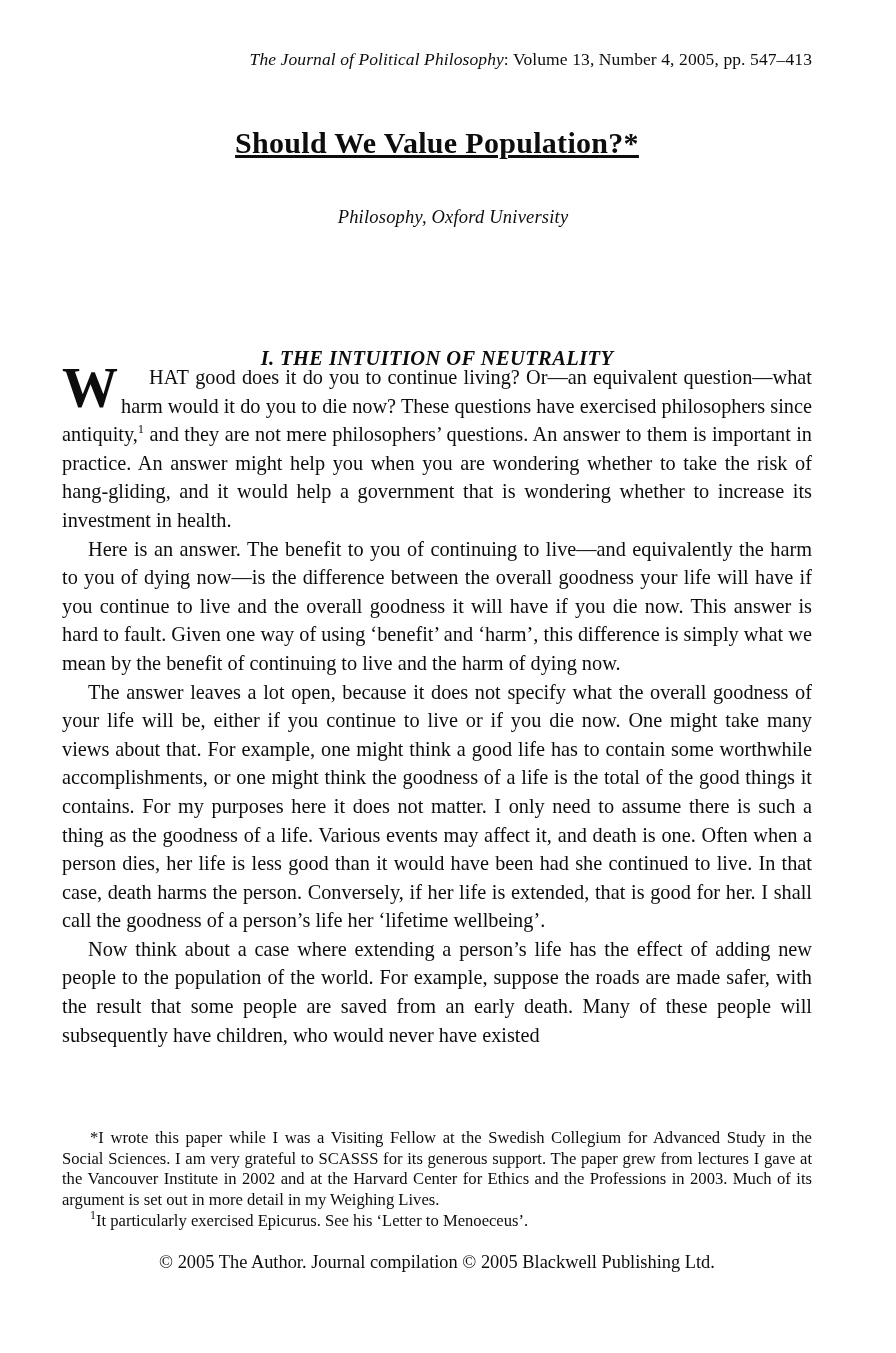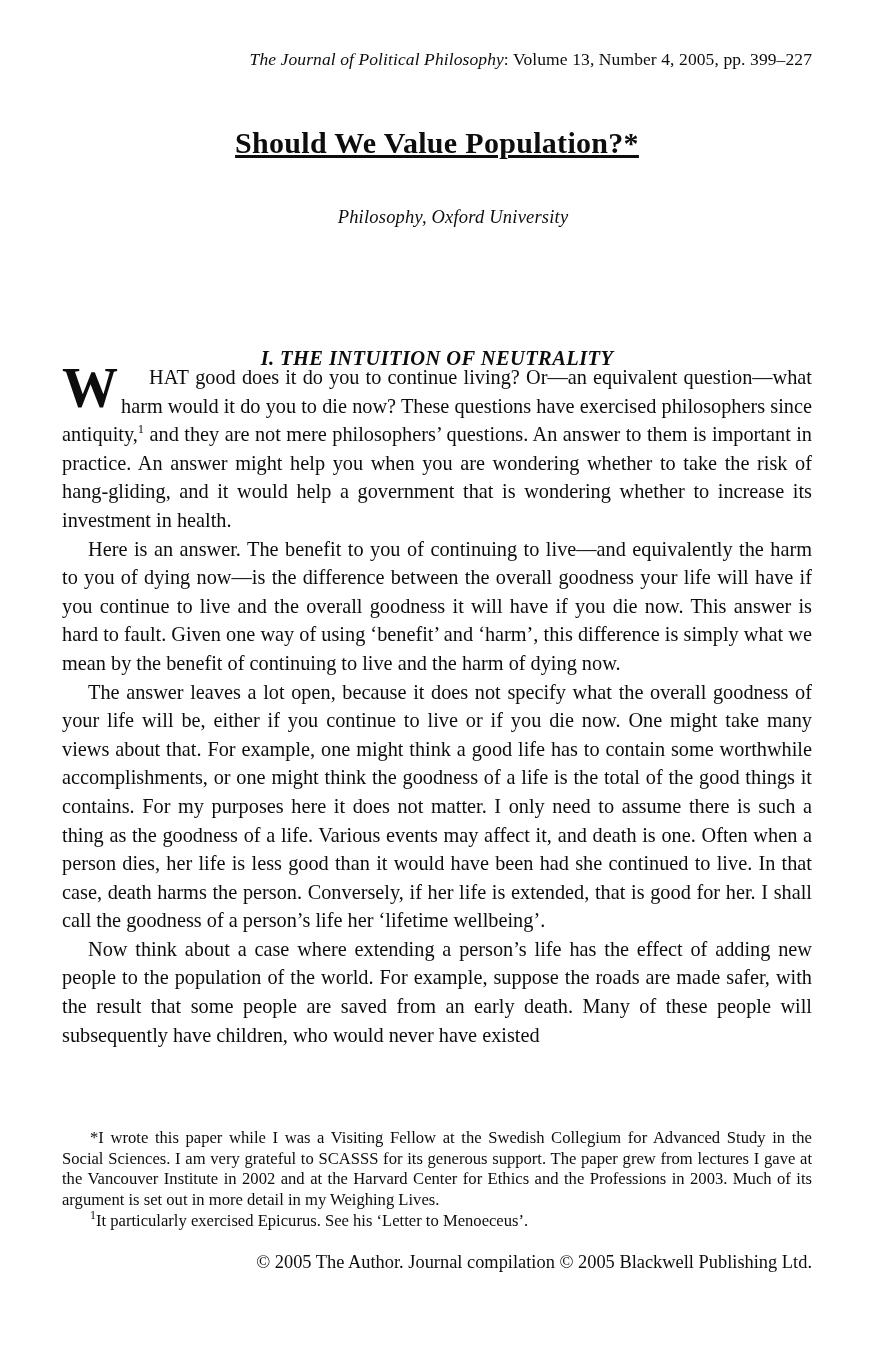--- a/index.html
+++ b/index.html
@@ -160,31 +160,31 @@
     line-height: 0;
   }
 
   .copyright {
     position: absolute;
     top: 1250px;
     left: 0;
     width: 750px;
     font-size: 18.4px;
     line-height: 24px;
-    text-align: right;
+    text-align: center;
     white-space: nowrap;
   }
 </style>
 </head>
 <body>
 
 <div class="page">
 
   <div class="journal-head">
-    <span class="jtitle">The Journal of Political Philosophy</span><span>: Volume 13, Number 4, 2005, pp. 399–227</span>
+    <span class="jtitle">The Journal of Political Philosophy</span><span>: Volume 13, Number 4, 2005, pp. 547–413</span>
   </div>
 
   <h1 class="article-title">Should We Value Population?*</h1>
 
 
   <div class="affiliation">Philosophy, Oxford University</div>
 
   <h2 class="section-heading">I.  THE INTUITION OF NEUTRALITY</h2>
 
   <div class="body-text">

